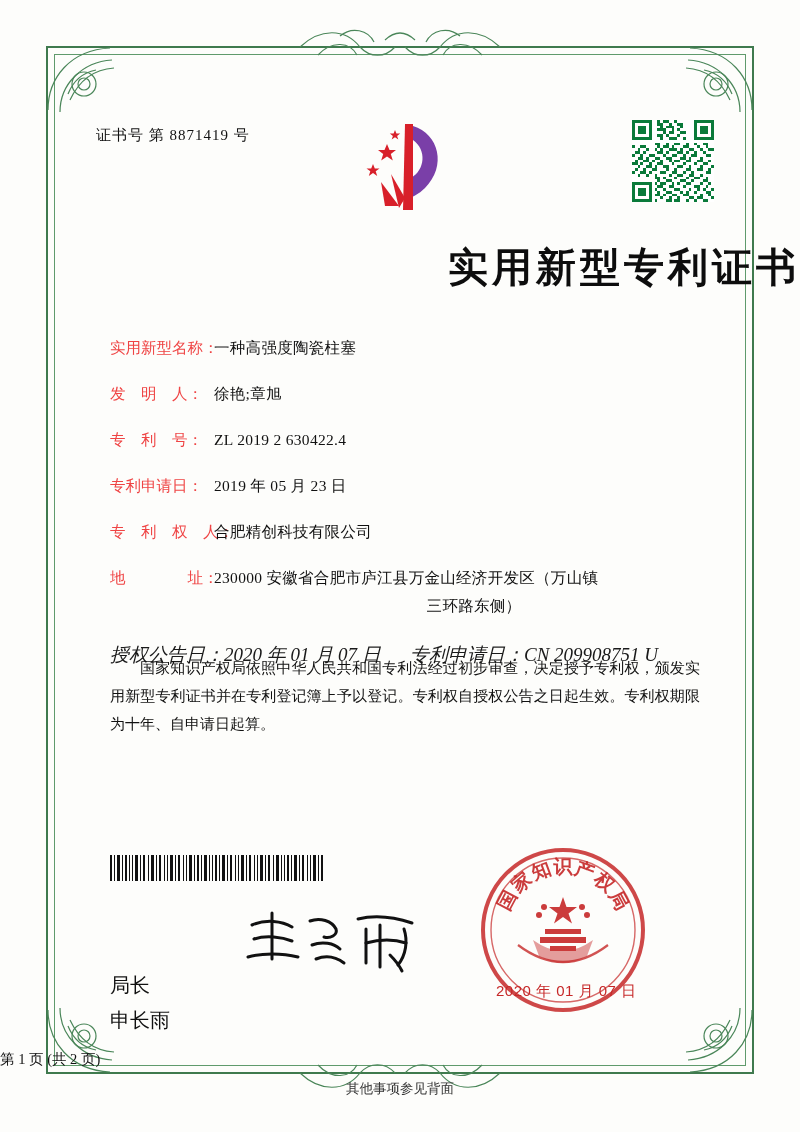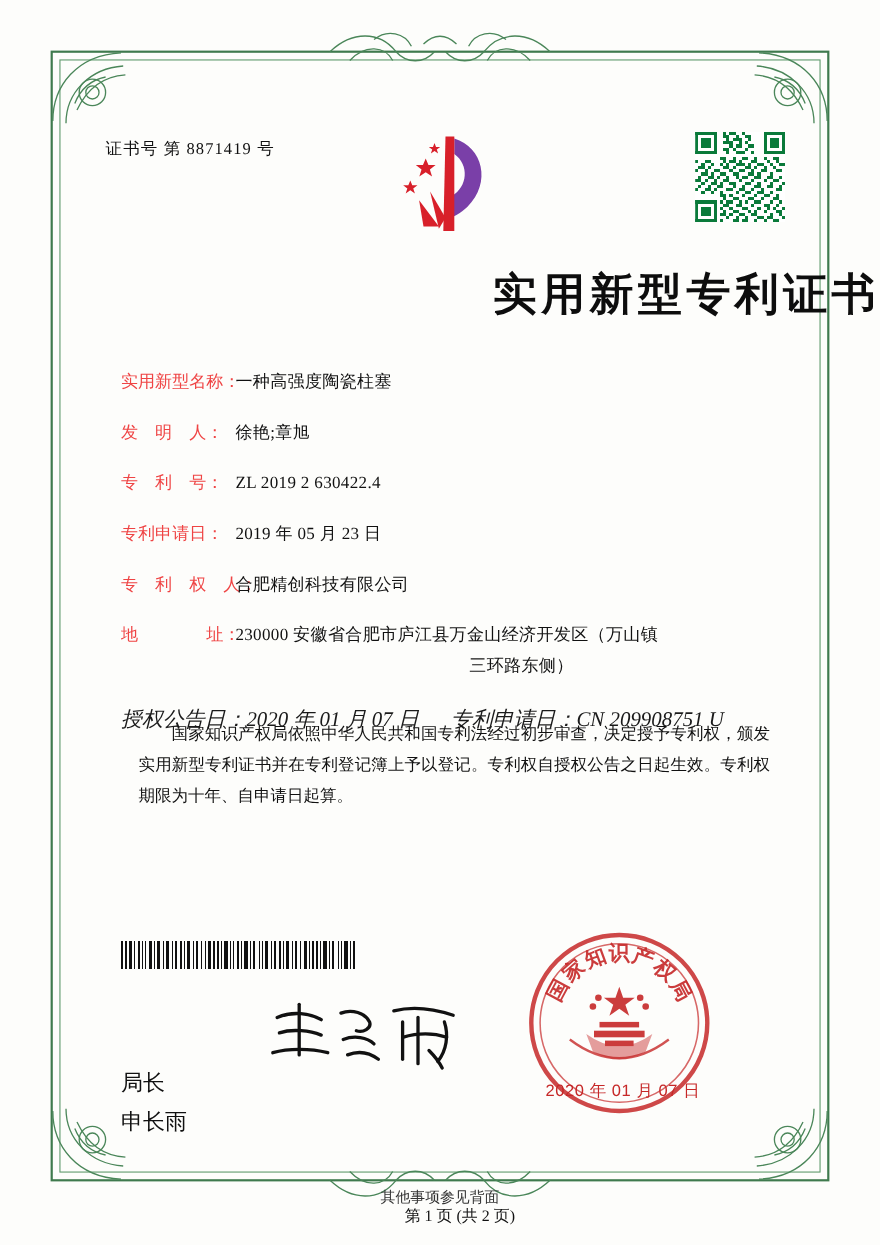--- a/index.html
+++ b/index.html
@@ -132,21 +132,21 @@
     position: absolute;
     left: 110px;
     top: 655px;
     width: 590px;
     font-size: 15px;
     line-height: 1.85;
     text-align: justify;
     color: #111;
   }
   .paras p {
-    margin: 0 0 2px 16px;
+    margin: 0 0 2px 0;
     text-indent: 2em;
   }
 
   
   .barcode {
     position: absolute;
     left: 110px;
     top: 855px;
     width: 215px;
     height: 26px;
@@ -184,25 +184,24 @@
     font-size: 15px;
     color: #c62828;
     letter-spacing: 0.5px;
     font-family: "Liberation Sans", sans-serif;
   }
 
   
   .page-no {
     position: absolute;
     left: 0; right: 0;
-    top: 1096px;
-    text-align: center;
+    top: 1050px;
+    text-align: left;
     font-size: 14.5px;
     color: #111;
-    padding-left: 36px;
   }
   .footnote {
     position: absolute;
     left: 0; right: 0;
     top: 1080px;
     text-align: center;
     font-size: 13.5px;
     color: #333;
   }
 </style>

